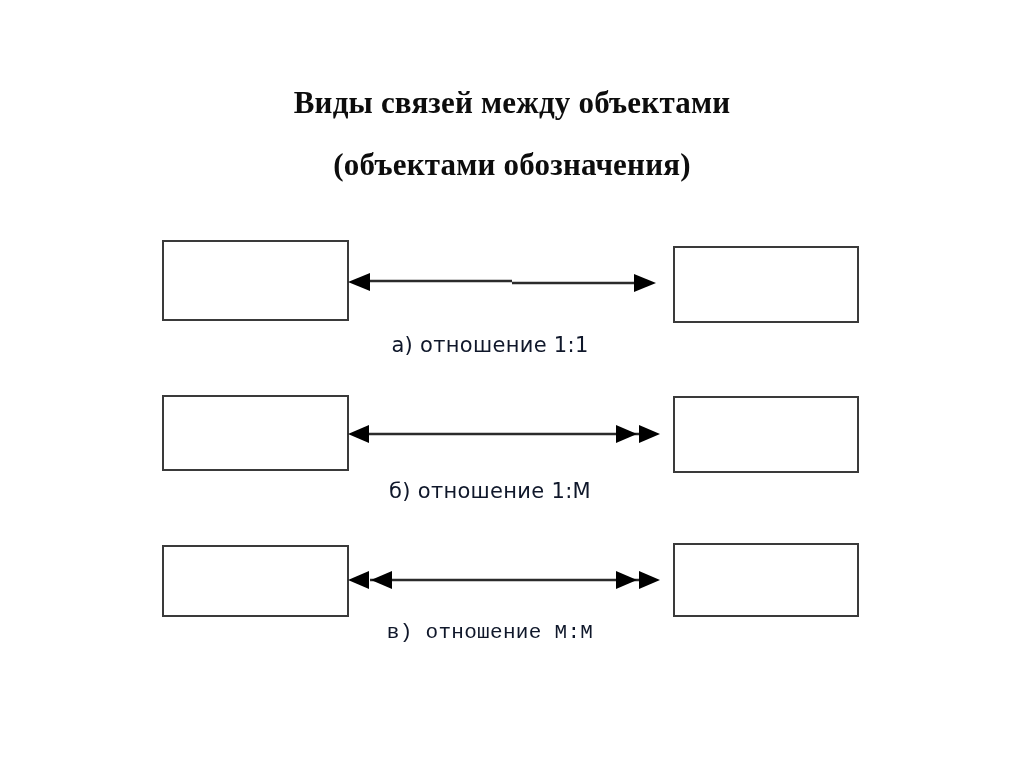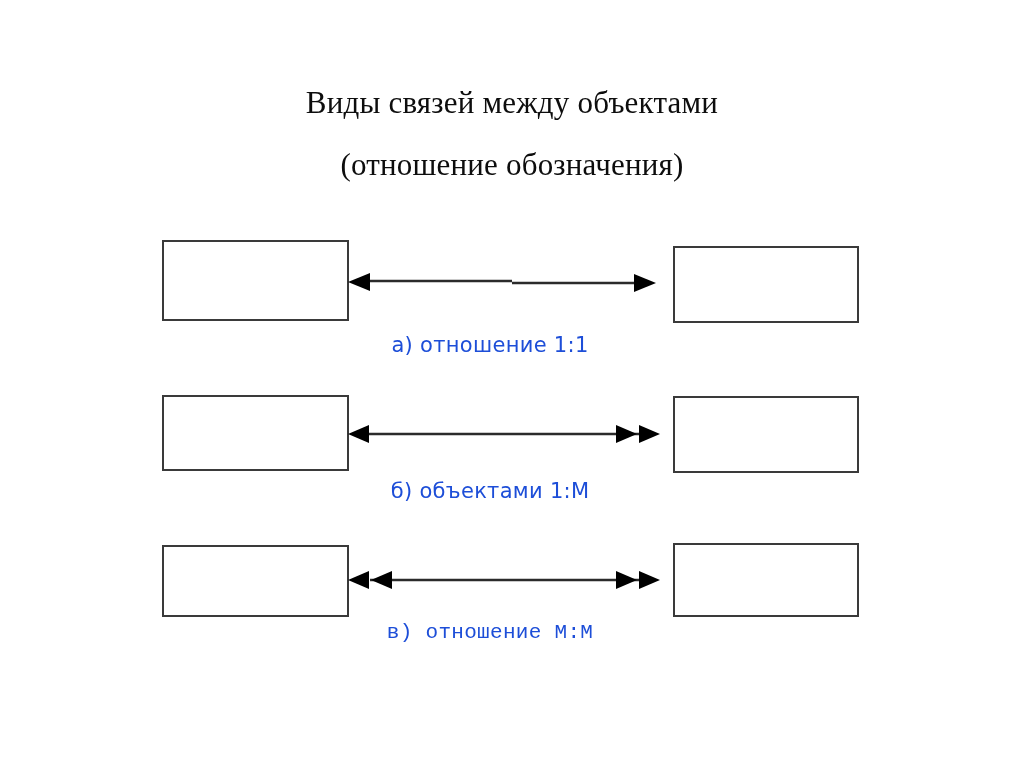--- a/index.html
+++ b/index.html
@@ -28,21 +28,21 @@
     position: absolute;
     top: 72px;
     left: 0;
     width: 1024px;
     text-align: center;
   }
   .title-line {
     font-family: "Liberation Serif", "DejaVu Serif", serif;
     font-size: 31px;
     line-height: 62px;
-    font-weight: 400;
+    font-weight: 700;
     color: #0d0d0d;
     letter-spacing: 0.2px;
     white-space: nowrap;
   }
 
   
   .diagram {
     position: absolute;
     top: 0;
     left: 0;
@@ -75,35 +75,35 @@
 
   
   .caption {
     position: absolute;
     left: 0;
     width: 1024px;
     text-align: center;
     font-family: "DejaVu Sans", "Liberation Sans", sans-serif;
     font-size: 21px;
     line-height: 26px;
-    color: #1d4ed8;
+    color: #0f172a;
     letter-spacing: 0.3px;
     white-space: nowrap;
   }
   
   .caption > span { position: relative; left: -22px; }
 </style>
 </head>
 <body>
 
 <div id="slide">
 
   <div class="title-block">
     <div class="title-line">Виды связей между объектами</div>
-    <div class="title-line">(отношение обозначения)</div>
+    <div class="title-line">(объектами обозначения)</div>
   </div>
 
   <div class="diagram">
 
     <div class="rel-row" style="top:0;">
 
       <div class="entity-box left" style="top:240px; height:81px;"></div>
 
       <div class="entity-box right" style="top:246px; height:77px;"></div>
 
@@ -131,21 +131,21 @@
       <svg class="connector" style="top:416px; height:36px;" viewBox="0 0 370 36" width="370" height="36">
         <line x1="28" y1="18" x2="318" y2="18" stroke="#2b2b2b" stroke-width="2.4"></line>
 
         <polygon points="18,18 39,9 39,27" fill="#000000"></polygon>
 
         <polygon points="307,18 286,9 286,27" fill="#000000"></polygon>
         <polygon points="330,18 309,9 309,27" fill="#000000"></polygon>
       </svg>
 
       <div class="caption" style="top:478px;">
-        <span>б) объектами 1:M</span>
+        <span>б) отношение 1:M</span>
       </div>
     </div>
 
     <div class="rel-row" style="top:0;">
 
       <div class="entity-box left" style="top:545px; height:72px;"></div>
 
       <div class="entity-box right" style="top:543px; height:74px;"></div>
 
       <svg class="connector" style="top:562px; height:36px;" viewBox="0 0 370 36" width="370" height="36">

